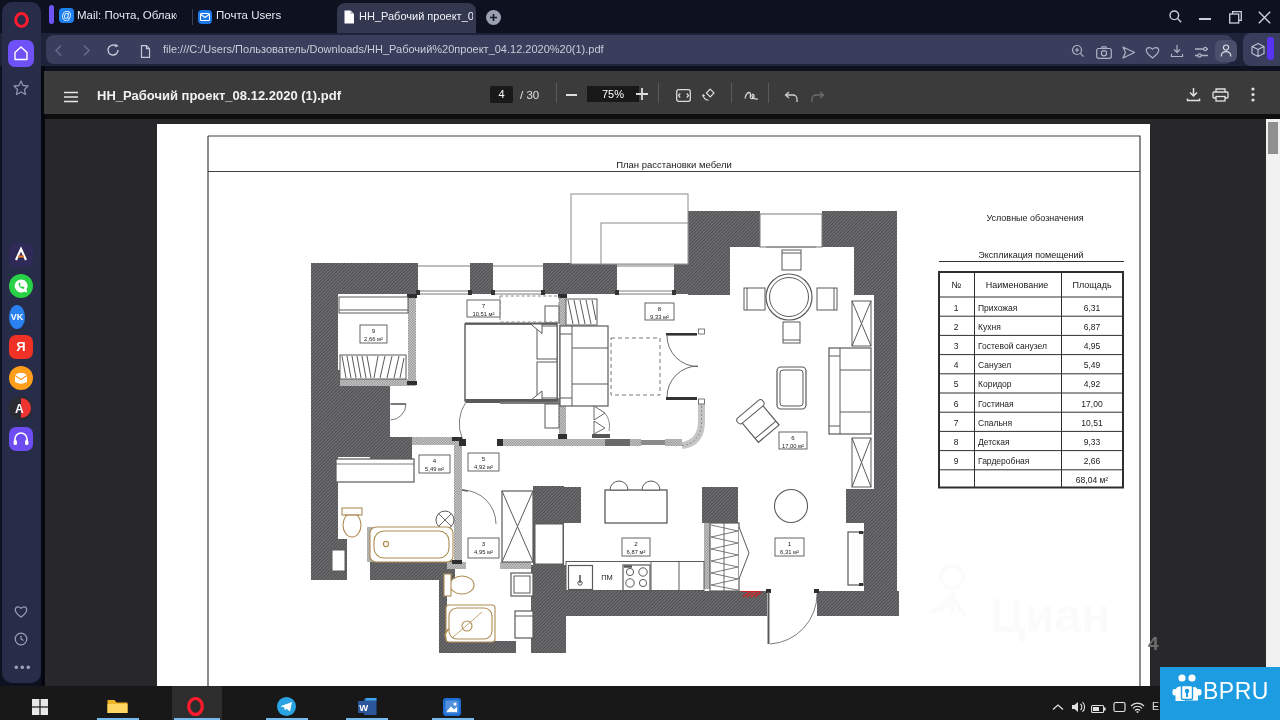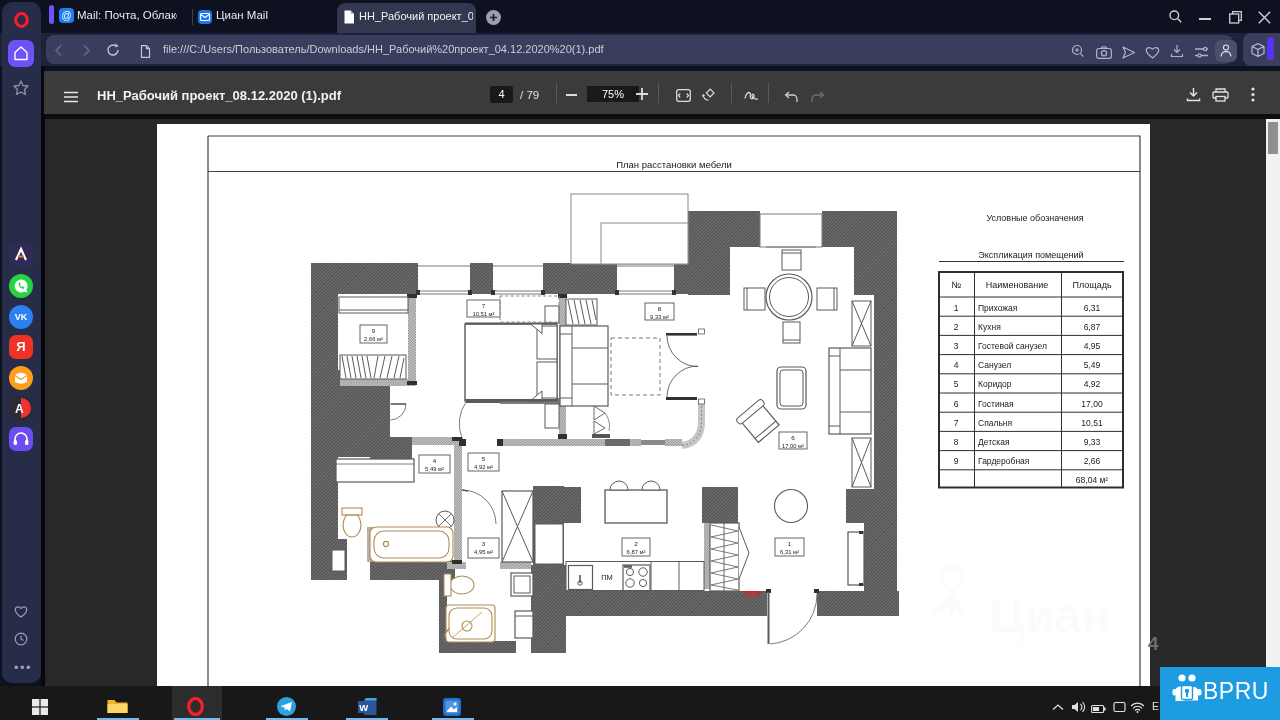--- a/index.html
+++ b/index.html
@@ -23,21 +23,21 @@
 <div class="abs" id="tabbar"></div>
 
 <div class="abs" style="left:49px;top:5px;width:5px;height:19px;background:#6d55f5;border-radius:3px;z-index:3;"></div>
 <div class="abs" style="left:59px;top:8px;width:15px;height:15px;border-radius:4px;background:#1e7ff0;z-index:3;color:#fff;font-size:10px;text-align:center;line-height:15px;">@</div>
 <div class="abs" style="left:77px;top:9px;width:100px;height:15px;overflow:hidden;color:#e8eaf0;font-size:11.5px;white-space:nowrap;z-index:3;">Mail: Почта, Облако, Кале</div>
 <div class="abs" style="left:192px;top:9px;width:1px;height:16px;background:#3a3f55;z-index:3;"></div>
 <div class="abs" style="left:198px;top:10px;width:14px;height:14px;border-radius:4px;background:#1c78e8;z-index:3;"><svg width="14" height="14" viewBox="0 0 14 14">
       <rect x="2.5" y="3.5" width="9" height="7" rx="1" fill="none" stroke="#fff" stroke-width="1.1"></rect>
       <path d="M3 4.5 L7 7.5 L11 4.5" fill="none" stroke="#fff" stroke-width="1.1"></path>
     </svg></div>
-<div class="abs" style="left:216px;top:9px;color:#e8eaf0;font-size:11.5px;z-index:3;">Циан Mail</div>
+<div class="abs" style="left:216px;top:9px;color:#e8eaf0;font-size:11.5px;z-index:3;">Почта Users</div>
 <div class="abs" style="left:337px;top:3px;width:139px;height:30px;background:#333850;border-radius:8px 8px 0 0;z-index:3;"></div>
 <div class="abs" style="left:343px;top:10px;z-index:4;"><svg width="12" height="14" viewBox="0 0 12 14">
       <path d="M1.5 0.5 h6 l3.5 3.5 v9.5 h-9.5 z" fill="#fff"></path>
       <path d="M7.5 0.5 l3.5 3.5 h-3.5 z" fill="#b9bdcc"></path>
     </svg></div>
 <div class="abs" style="left:359px;top:10px;width:114px;height:15px;overflow:hidden;color:#f2f3f7;font-size:11px;white-space:nowrap;z-index:4;">НН_Рабочий проект_06.1</div>
 <div class="abs" style="left:486px;top:10px;width:15px;height:15px;border-radius:50%;background:#9aa0af;z-index:3;"><svg width="15" height="15" viewBox="0 0 15 15">
       <path d="M7.5 4 v7 M4 7.5 h7" stroke="#16192b" stroke-width="1.6"></path>
     </svg></div>
 
@@ -442,21 +442,21 @@
 <div class="abs" style="left:1250px;top:42px;z-index:3;"><svg width="16" height="16" viewBox="0 0 16 16">
       <path d="M8 1.5 L14 4.5 L14 11.5 L8 14.5 L2 11.5 L2 4.5 Z M2 4.5 L8 7.5 L14 4.5 M8 7.5 V14.5" fill="none" stroke="#c3c8d6" stroke-width="1.1"></path>
     </svg></div>
 <div class="abs" style="left:1267px;top:37px;width:7px;height:23px;background:#5634f2;border-radius:3px;z-index:4;"></div>
 
 <div class="abs" style="left:64px;top:89px;z-index:3;"><svg width="14" height="12" viewBox="0 0 14 12">
       <path d="M0 1.5 h14 M0 6 h14 M0 10.5 h14" stroke="#e6e6e6" stroke-width="1.7"></path>
     </svg></div>
 <div class="abs" style="left:97px;top:88px;color:#f2f2f2;font-size:13px;font-weight:bold;z-index:3;white-space:nowrap;">НН_Рабочий проект_08.12.2020 (1).pdf</div>
 <div class="abs" style="left:490px;top:86px;width:23px;height:17px;background:#191919;border-radius:2px;color:#fff;font-size:11px;text-align:center;line-height:17px;z-index:3;">4</div>
-<div class="abs" style="left:520px;top:89px;color:#e3e3e3;font-size:11.5px;z-index:3;">/ 79</div>
+<div class="abs" style="left:520px;top:89px;color:#e3e3e3;font-size:11.5px;z-index:3;">/ 30</div>
 <div class="abs" style="left:556px;top:83px;width:1px;height:20px;background:#5a5a5a;z-index:3;"></div>
 <div class="abs" style="left:566px;top:93.5px;width:11px;height:2px;background:#dcdcdc;z-index:3;"></div>
 <div class="abs" style="left:587px;top:86px;width:52px;height:16px;background:#191919;border-radius:0;color:#fff;font-size:11px;text-align:center;line-height:16px;z-index:3;">75%</div>
 <div class="abs" style="left:635px;top:87px;z-index:3;"><svg width="14" height="14" viewBox="0 0 14 14">
       <path d="M7 1 v12 M1 7 h12" stroke="#dcdcdc" stroke-width="1.8"></path>
     </svg></div>
 <div class="abs" style="left:658px;top:83px;width:1px;height:20px;background:#5a5a5a;z-index:3;"></div>
 <div class="abs" style="left:676px;top:88px;z-index:3;"><svg width="15" height="13" viewBox="0 0 15 13">
       <rect x="0.7" y="0.7" width="13.6" height="11.6" rx="2" fill="none" stroke="#dcdcdc" stroke-width="1.3"></rect>
       <path d="M4.2 4.5 L2.5 6.5 L4.2 8.5 M10.8 4.5 L12.5 6.5 L10.8 8.5" fill="none" stroke="#dcdcdc" stroke-width="1.2"></path>
@@ -505,21 +505,21 @@
       <path d="M8 1 L10 5.5 L15 6 L11.5 9.5 L12.5 14.5 L8 12 L3.5 14.5 L4.5 9.5 L1 6 L6 5.5 Z" fill="none" stroke="#8b90a8" stroke-width="1.3" stroke-linejoin="round"></path>
     </svg></div>
 <div class="abs" style="left:9px;top:243px;width:24px;height:24px;border-radius:7px;background:#302a58;z-index:6;"><svg width="24" height="24" viewBox="0 0 24 24">
       <path d="M7 17 L12 6 L17 17" fill="none" stroke="#fff" stroke-width="2.2"></path>
       <path d="M9 13.5 h6" stroke="#f08030" stroke-width="2"></path>
     </svg></div>
 <div class="abs" style="left:9px;top:274px;width:24px;height:24px;border-radius:50%;background:#28d146;z-index:6;"><svg width="24" height="24" viewBox="0 0 24 24">
       <path d="M12 5.5 a6.5 6.5 0 0 1 5.5 10 l0.8 3 l-3 -0.8 a6.5 6.5 0 1 1 -3.3 -12.2 z" fill="#fff"></path>
       <path d="M9.5 9.5 c0 3 2 5 5 5.5 l1 -1.8 l-2 -1 l-0.8 0.8 c-0.8 -0.5 -1.4 -1.1 -1.8 -2 l0.8 -0.7 l-1 -2 z" fill="#28d146"></path>
     </svg></div>
-<div class="abs" style="left:9px;top:305px;width:24px;height:24px;border-radius:50%;background:#2a82f0;z-index:6;color:#fff;font-size:9px;font-weight:bold;text-align:center;line-height:24px;">VK</div>
+<div class="abs" style="left:9px;top:305px;width:16px;height:24px;border-radius:50%;background:#2a82f0;z-index:6;color:#fff;font-size:9px;font-weight:bold;text-align:center;line-height:24px;">VK</div>
 <div class="abs" style="left:9px;top:335px;width:24px;height:24px;border-radius:7px;background:#f03226;z-index:6;color:#fff;font-size:13px;font-weight:bold;text-align:center;line-height:24px;">Я</div>
 <div class="abs" style="left:9px;top:366px;width:24px;height:24px;border-radius:50%;background:#ff9e1b;z-index:6;"><svg width="24" height="24" viewBox="0 0 24 24">
       <path d="M6 9 q6 -4.5 12 0 v7 q-6 3.5 -12 0 z" fill="#fff"></path>
       <path d="M6 9.5 l6 4 l6 -4" fill="none" stroke="#ff9e1b" stroke-width="1.2"></path>
     </svg></div>
 <div class="abs" style="left:9px;top:396px;width:24px;height:24px;border-radius:50%;background:#2b2b33;z-index:6;"><svg width="24" height="24" viewBox="0 0 24 24">
       <path d="M12 2 a10 10 0 0 1 0 20 z" fill="#e33"></path>
       <text x="6" y="17" font-size="12" font-weight="bold" fill="#fff" font-family="Liberation Sans">A</text>
     </svg></div>
 <div class="abs" style="left:9px;top:427px;width:24px;height:24px;border-radius:7px;background:#6d4df2;z-index:6;"><svg width="24" height="24" viewBox="0 0 24 24">

